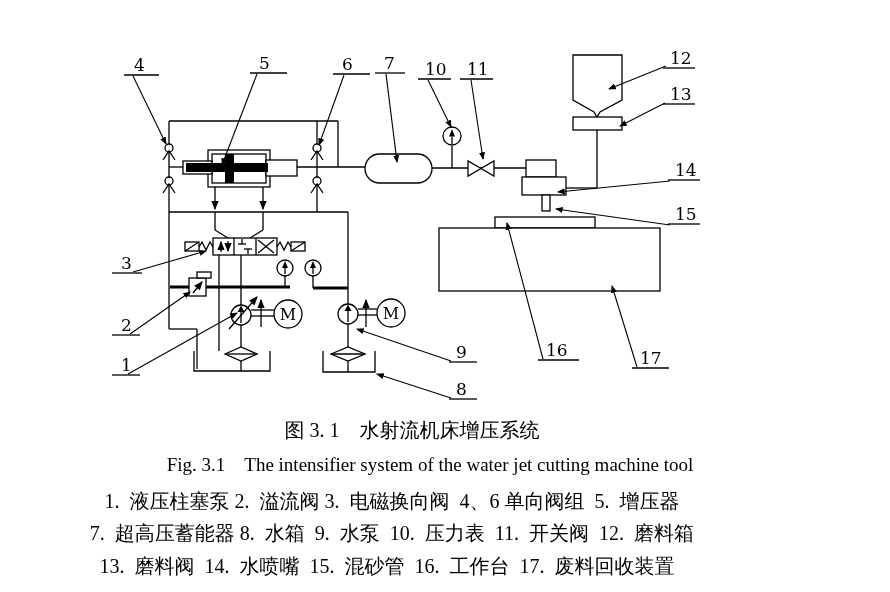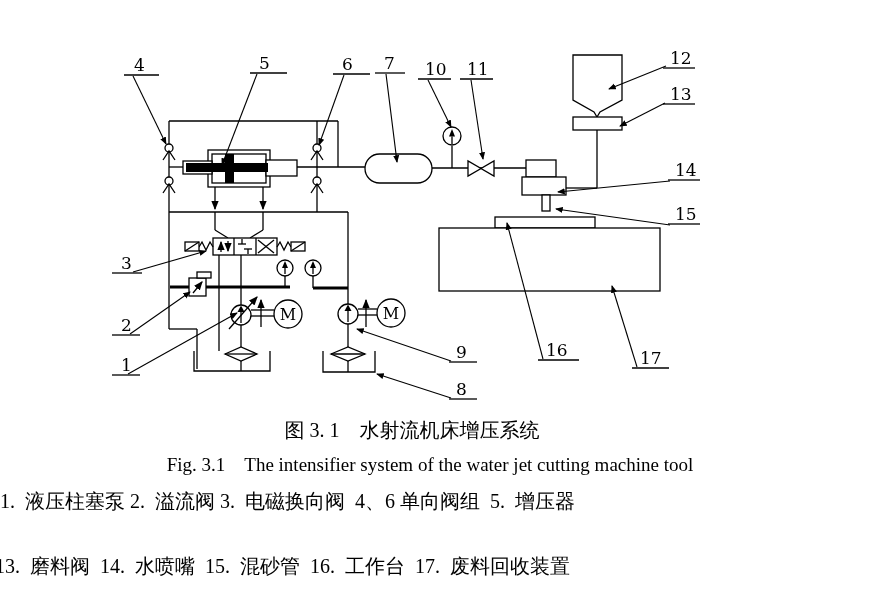--- a/index.html
+++ b/index.html
@@ -9,21 +9,21 @@
   .ln{stroke:#000;stroke-width:1.3;fill:none;}
   .thk{stroke:#000;stroke-width:3;fill:none;}
   .ldr{stroke:#000;stroke-width:1.1;fill:none;}
   .wbox{fill:#ffffff;stroke:#000;stroke-width:1.3;}
   .blk{fill:#000;stroke:none;}
   .plabel{font-family:"DejaVu Serif","Liberation Serif",serif;font-size:17px;fill:#000;}
   .mletter{font-family:"DejaVu Serif","Liberation Serif",serif;font-size:16px;fill:#000;}
   .cap{position:absolute;white-space:pre;width:890px;text-align:center;}
   .cap-zh{top:417px;left:-33px;font-size:20px;}
   .cap-en{top:452px;left:-15px;font-size:19px;}
-  .leg{position:absolute;white-space:pre;width:784px;text-align:left;font-size:20px;}
+  .leg{position:absolute;white-space:pre;width:784px;text-align:center;font-size:20px;}
   .leg-1{top:488px;left:0px;}
   .leg-2{top:520px;left:0px;}
   .leg-3{top:553px;left:-5px;}
 </style>
 </head>
 <body>
 
 <div class="page">
 
 <svg class="diagram-svg" width="890" height="430" viewBox="0 0 890 430">
@@ -276,15 +276,16 @@
       <text class="plabel" x="640" y="364">17</text>
       <line class="ln" x1="632" y1="368" x2="669" y2="368"></line>
       <line class="ldr" x1="637" y1="367" x2="612" y2="286" marker-end="url(#arr)"></line>
     </g>
   </g>
 </svg>
 
 <div class="cap cap-zh">图 3. 1　水射流机床增压系统</div>
 <div class="cap cap-en">Fig. 3.1　The intensifier system of the water jet cutting machine tool</div>
 <div class="leg leg-1">1.  液压柱塞泵 2.  溢流阀 3.  电磁换向阀  4、6 单向阀组  5.  增压器</div>
+<div class="leg leg-2">7.  超高压蓄能器 8.  水箱  9.  水泵  10.  压力表  11.  开关阀  12.  磨料箱</div>
 <div class="leg leg-3">13.  磨料阀  14.  水喷嘴  15.  混砂管  16.  工作台  17.  废料回收装置</div>
 
 </div>
 
 </body></html>

